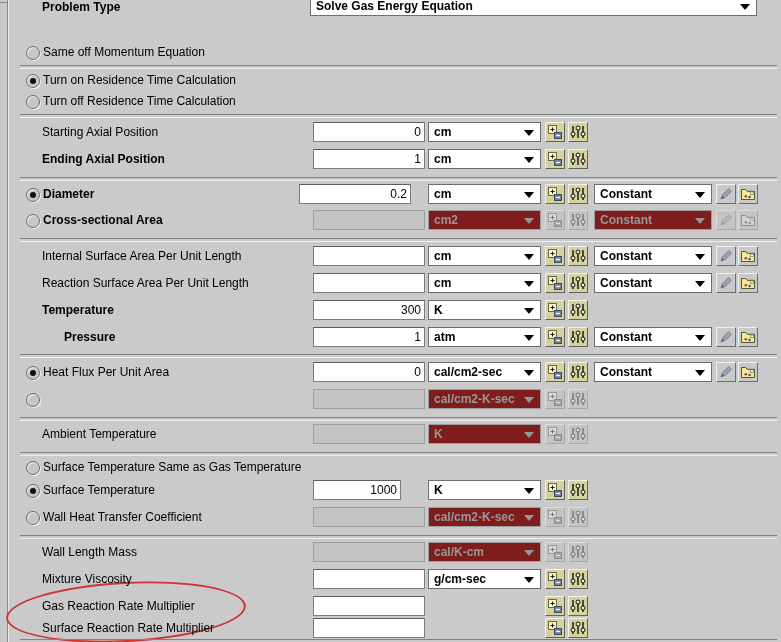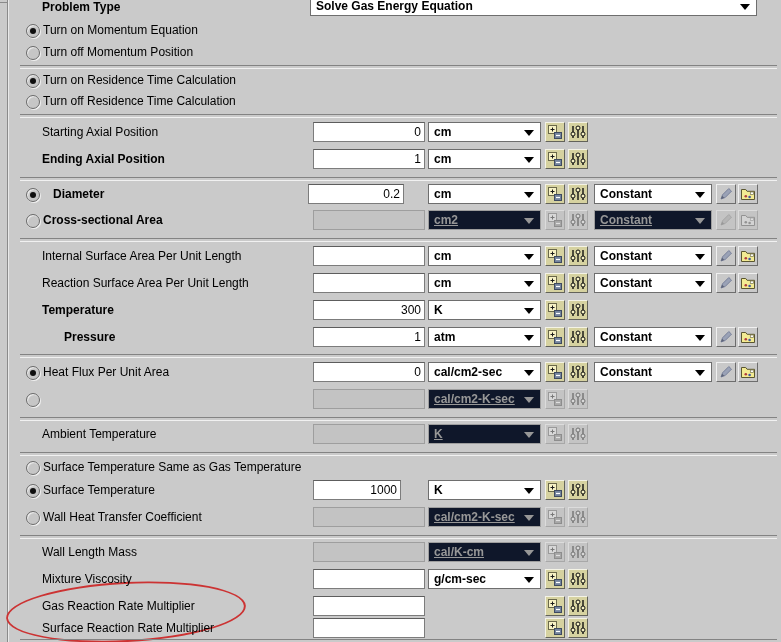--- a/index.html
+++ b/index.html
@@ -12,21 +12,21 @@
          border-radius:50%;background:#c6c6c6;box-shadow:1px 1px 0 #efefef, inset 1px 1px 1px rgba(255,255,255,.75);}
   .radio.sel::after{content:"";position:absolute;left:3px;top:3px;width:6px;height:6px;background:#101010;border-radius:50%;}
   .tfield{position:absolute;box-sizing:border-box;height:20px;background:#fff;
           border:1px solid #7c7c7c;border-top-color:#5d5d5d;
           font-family:"Liberation Sans",sans-serif;font-size:12px;text-align:right;padding:0 3px;color:#000;}
   .tfield.dis{background:#c3c3c3;border-color:#9e9e9e;}
   .combo{position:absolute;box-sizing:border-box;height:20px;background:#fff;border:1px solid #6e6e6e;
          font-weight:bold;line-height:18px;padding-left:5px;white-space:nowrap;overflow:hidden;}
   .combo .arr{position:absolute;right:6px;top:7px;width:0;height:0;
               border-left:5px solid transparent;border-right:5px solid transparent;border-top:6px solid #000;}
-  .combo.dis{background:#0f172a;color:#979797;border-color:#9e9e9e;text-decoration:underline;}
+  .combo.dis{background:#7f1d1d;color:#979797;border-color:#9e9e9e;}
   .combo.dis .arr{border-top-color:#979797;}
   .ibtn{position:absolute;box-sizing:border-box;width:20px;height:20px;background:#d6d2a0;
         border:1px solid;border-color:#f4f3e6 #62625a #62625a #f4f3e6;padding:0;cursor:default;}
   .ibtn.gray{background:#c9c9c9;border-color:#f0f0f0 #6d6d6d #6d6d6d #f0f0f0;}
   .ibtn.dis{background:#c4c4c4;border-color:#dcdcdc #a8a8a8 #a8a8a8 #dcdcdc;}
   .ibtn.dis svg{filter:grayscale(1) opacity(.45);}
   .ibtn svg{display:block;margin:1px auto;}
   .sep{position:absolute;left:20px;width:757px;height:2px;
        border-top:1px solid #838383;border-bottom:1px solid #f1f1f1;}
   .vline{position:absolute;left:7px;top:0;width:1px;height:642px;background:#8a8a8a;box-shadow:1px 0 0 #e9e9e9;}
@@ -38,27 +38,23 @@
 <body>
 
 <div class="app" id="panel">
   <div class="vline"></div>
   <div class="hstub"></div>
   <div class="ellipse" id="highlight" style="border-color: rgb(204, 51, 51);"></div>
 <div class="row" style="top: 0px;">
       <div class="lbl b" style="left: 42px; top: -3px;">Problem Type</div>
       <div class="combo" style="left: 310px; width: 447px; top: -4px;"><span>Solve Gas Energy Equation</span><span class="arr"></span></div>
     </div>
-    <div class="row" style="top: 20px;">
-      <span class="radio sel"></span>
-      <div class="lbl" style="left: 43px;">Turn on Momentum Equation</div>
-    </div>
     <div class="row" style="top: 42px;">
       <span class="radio"></span>
-      <div class="lbl" style="left: 43px;">Turn off Momentum Position</div>
+      <div class="lbl" style="left: 43px;">Same off Momentum Equation</div>
     </div>
     <div class="sep" style="top: 65px;"></div>
     <div class="row" style="top: 70px;">
       <span class="radio sel"></span>
       <div class="lbl" style="left: 43px;">Turn on Residence Time Calculation</div>
     </div>
     <div class="row" style="top: 91px;">
       <span class="radio"></span>
       <div class="lbl" style="left: 43px;">Turn off Residence Time Calculation</div>
     </div>
@@ -93,22 +89,22 @@
       <button class="ibtn " style="left: 568px;"><span><svg width="16" height="16" viewBox="0 0 16 16">
             <path d="M3 2v12M8 2v12M13 2v12" stroke="#111" stroke-width="1.4" fill="none"></path>
             <circle cx="3" cy="10" r="2" fill="#f7f2c4" stroke="#111"></circle>
             <circle cx="8" cy="4" r="2" fill="#f7f2c4" stroke="#111"></circle>
             <circle cx="13" cy="10" r="2" fill="#f7f2c4" stroke="#111"></circle>
           </svg></span></button>
     </div>
     <div class="sep" style="top: 177px;"></div>
     <div class="row" style="top: 184px;">
       <span class="radio sel"></span>
-      <div class="lbl b" style="left: 53px;">Diameter</div>
-      <input class="tfield" value="0.2" style="left: 308px; width: 96px;">
+      <div class="lbl b" style="left: 43px;">Diameter</div>
+      <input class="tfield" value="0.2" style="left: 299px; width: 112px;">
       <div class="combo" style="left: 428px; width: 113px;"><span>cm</span><span class="arr"></span></div>
       <button class="ibtn " style="left: 545px;"><span><svg width="16" height="16" viewBox="0 0 16 16">
             <rect x="1.5" y="1.5" width="8" height="8" fill="#f7f2c4" stroke="#6a684a"></rect>
             <path d="M5.5 3.5v4M3.5 5.5h4" stroke="#1a1a1a" stroke-width="1"></path>
             <rect x="7.5" y="8.5" width="7" height="6" fill="#74849e" stroke="#3e4a61"></rect>
             <path d="M9 11.5h4" stroke="#fff" stroke-width="1.2"></path>
           </svg></span></button>
       <button class="ibtn " style="left: 568px;"><span><svg width="16" height="16" viewBox="0 0 16 16">
             <path d="M3 2v12M8 2v12M13 2v12" stroke="#111" stroke-width="1.4" fill="none"></path>
             <circle cx="3" cy="10" r="2" fill="#f7f2c4" stroke="#111"></circle>

